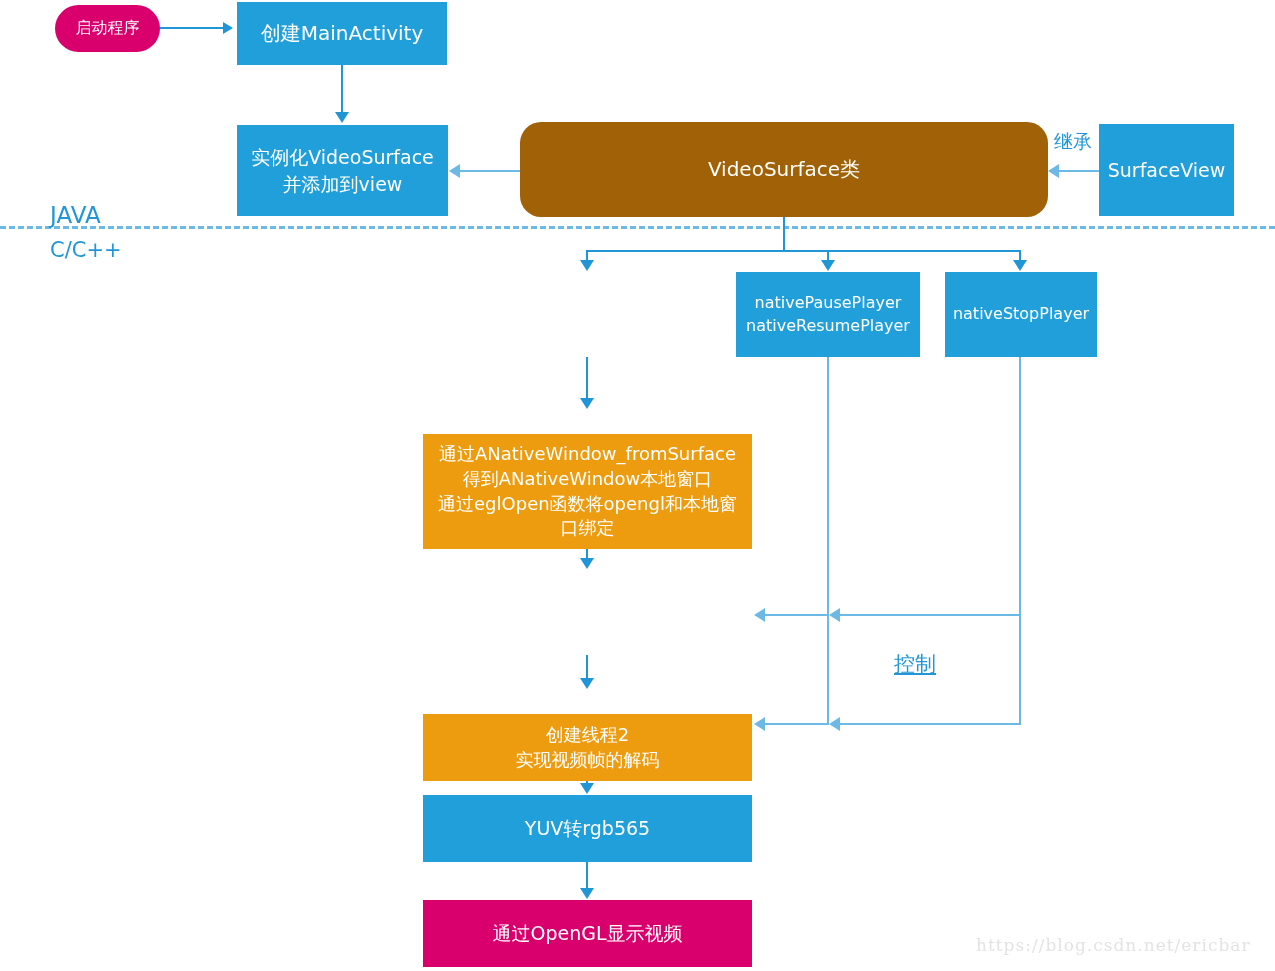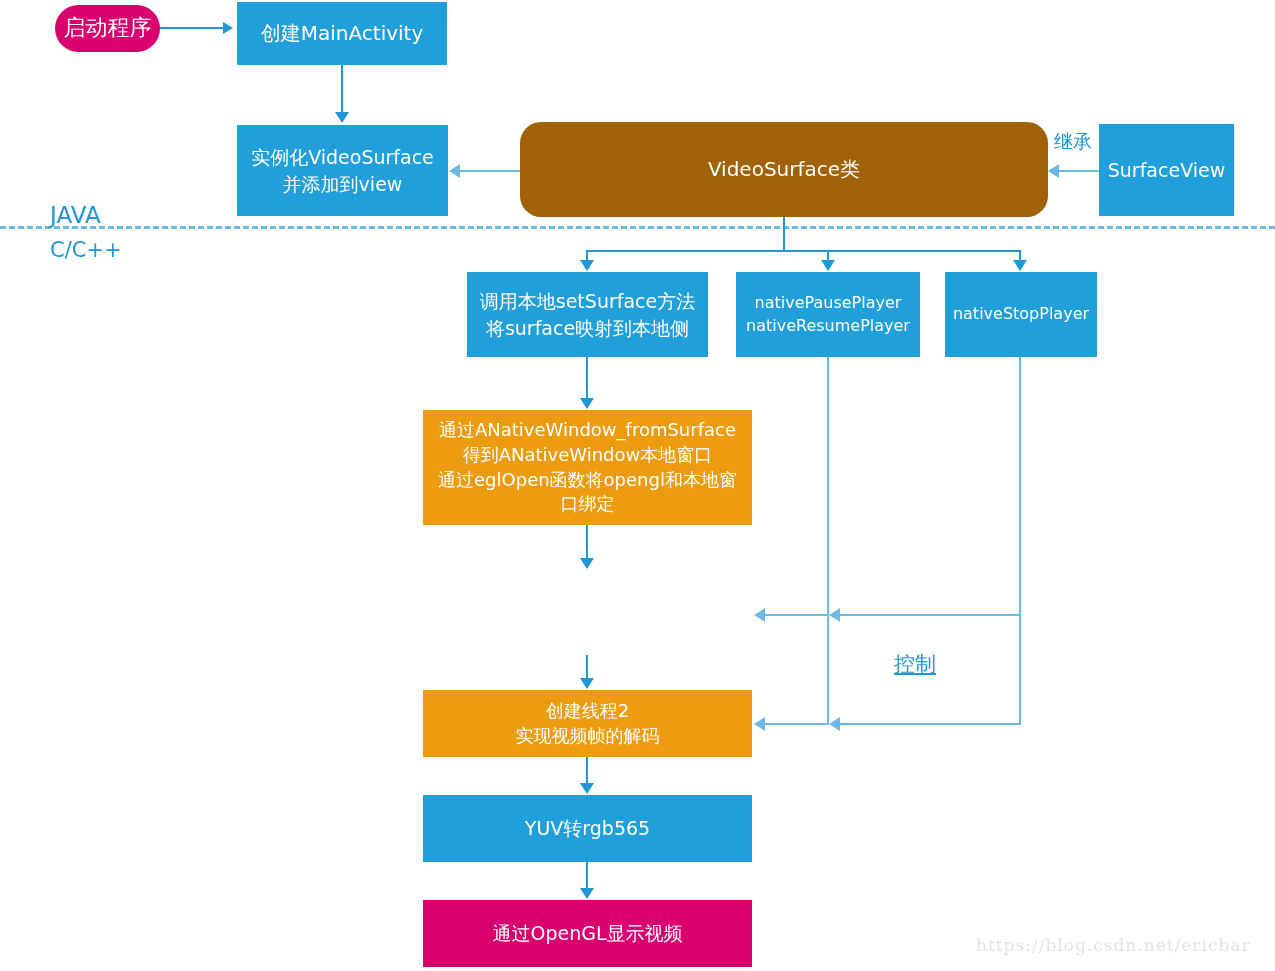--- a/index.html
+++ b/index.html
@@ -22,21 +22,21 @@
     align-items: center;
     justify-content: center;
     text-align: center;
     color: #ffffff;
     line-height: 1.38;
     white-space: pre-line;
     padding: 2px 6px;
   }
   .blue   { background: #219FDB; }
   .green  { background: #a16207; border-radius: 21px; }
-  .orange { background: #ED9C10; }
+  .orange { background: #ED9C10; margin-top: 24px; }
   .pink   { background: #D9006E; }
   .pill   { border-radius: 28px; }
 
   
   .line {
     position: absolute;
     background: #6BB9E4;
   }
   .line.strong { background: #2196D6; }
   .hline { height: 2px; }
@@ -142,33 +142,31 @@
   <div class="arrow arrow-left" style="left:754px; top:717px;"></div>
 
   <div class="line vline" style="left:1019px; top:357px; height:368px;"></div>
   <div class="line hline" style="left:840px; top:614px; width:181px;"></div>
   <div class="arrow arrow-left" style="left:829px; top:608px;"></div>
   <div class="line hline" style="left:840px; top:723px; width:181px;"></div>
   <div class="arrow arrow-left" style="left:829px; top:717px;"></div>
 
   <div class="caption" style="left:894px; top:650px; font-size:21px;text-decoration:underline;">控制</div>
 
-  <div class="node pink pill" style="left:55px; top:5px; width:105px; height:47px; font-size:22px;">启动程序</div>
+  <div class="node pink pill" style="left:55px; top:5px; width:105px; height:47px; font-size:16px;">启动程序</div>
 
   <div class="node blue" style="left:237px; top:2px; width:210px; height:63px; font-size:20px;">创建MainActivity</div>
 
   <div class="node blue" style="left:237px; top:125px; width:211px; height:91px; font-size:19px;">实例化VideoSurface
 并添加到view</div>
 
   <div class="node green" style="left:520px; top:122px; width:528px; height:95px; font-size:20px;">VideoSurface类</div>
 
   <div class="node blue" style="left:1099px; top:124px; width:135px; height:92px; font-size:19px;">SurfaceView</div>
 
-  <div class="node blue" style="left:467px; top:272px; width:241px; height:85px; font-size:19px;">调用本地setSurface方法
-将surface映射到本地侧</div>
 
   <div class="node blue" style="left:736px; top:272px; width:184px; height:85px; font-size:16px;">nativePausePlayer
 nativeResumePlayer</div>
 
   <div class="node blue" style="left:945px; top:272px; width:152px; height:85px; font-size:16px;">nativeStopPlayer</div>
 
   <div class="node orange" style="left:423px; top:410px; width:329px; height:115px; font-size:18px;">通过ANativeWindow_fromSurface
 得到ANativeWindow本地窗口
 通过eglOpen函数将opengl和本地窗
 口绑定</div>

